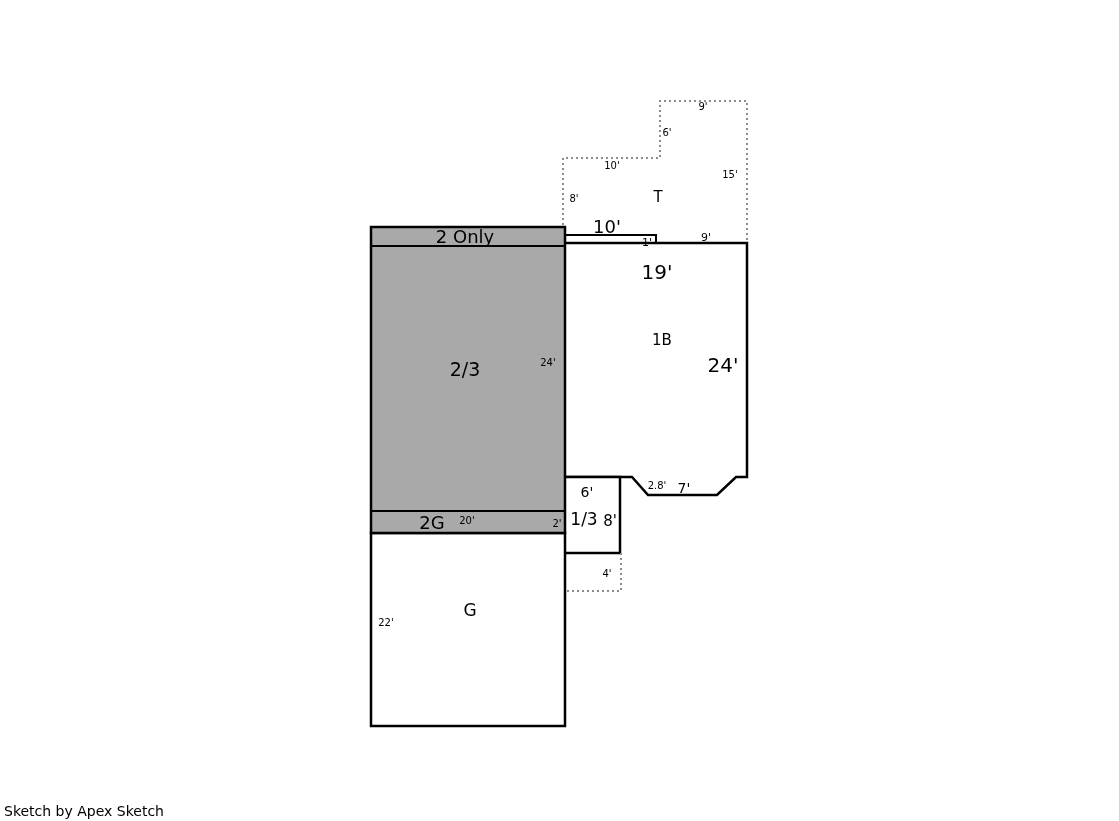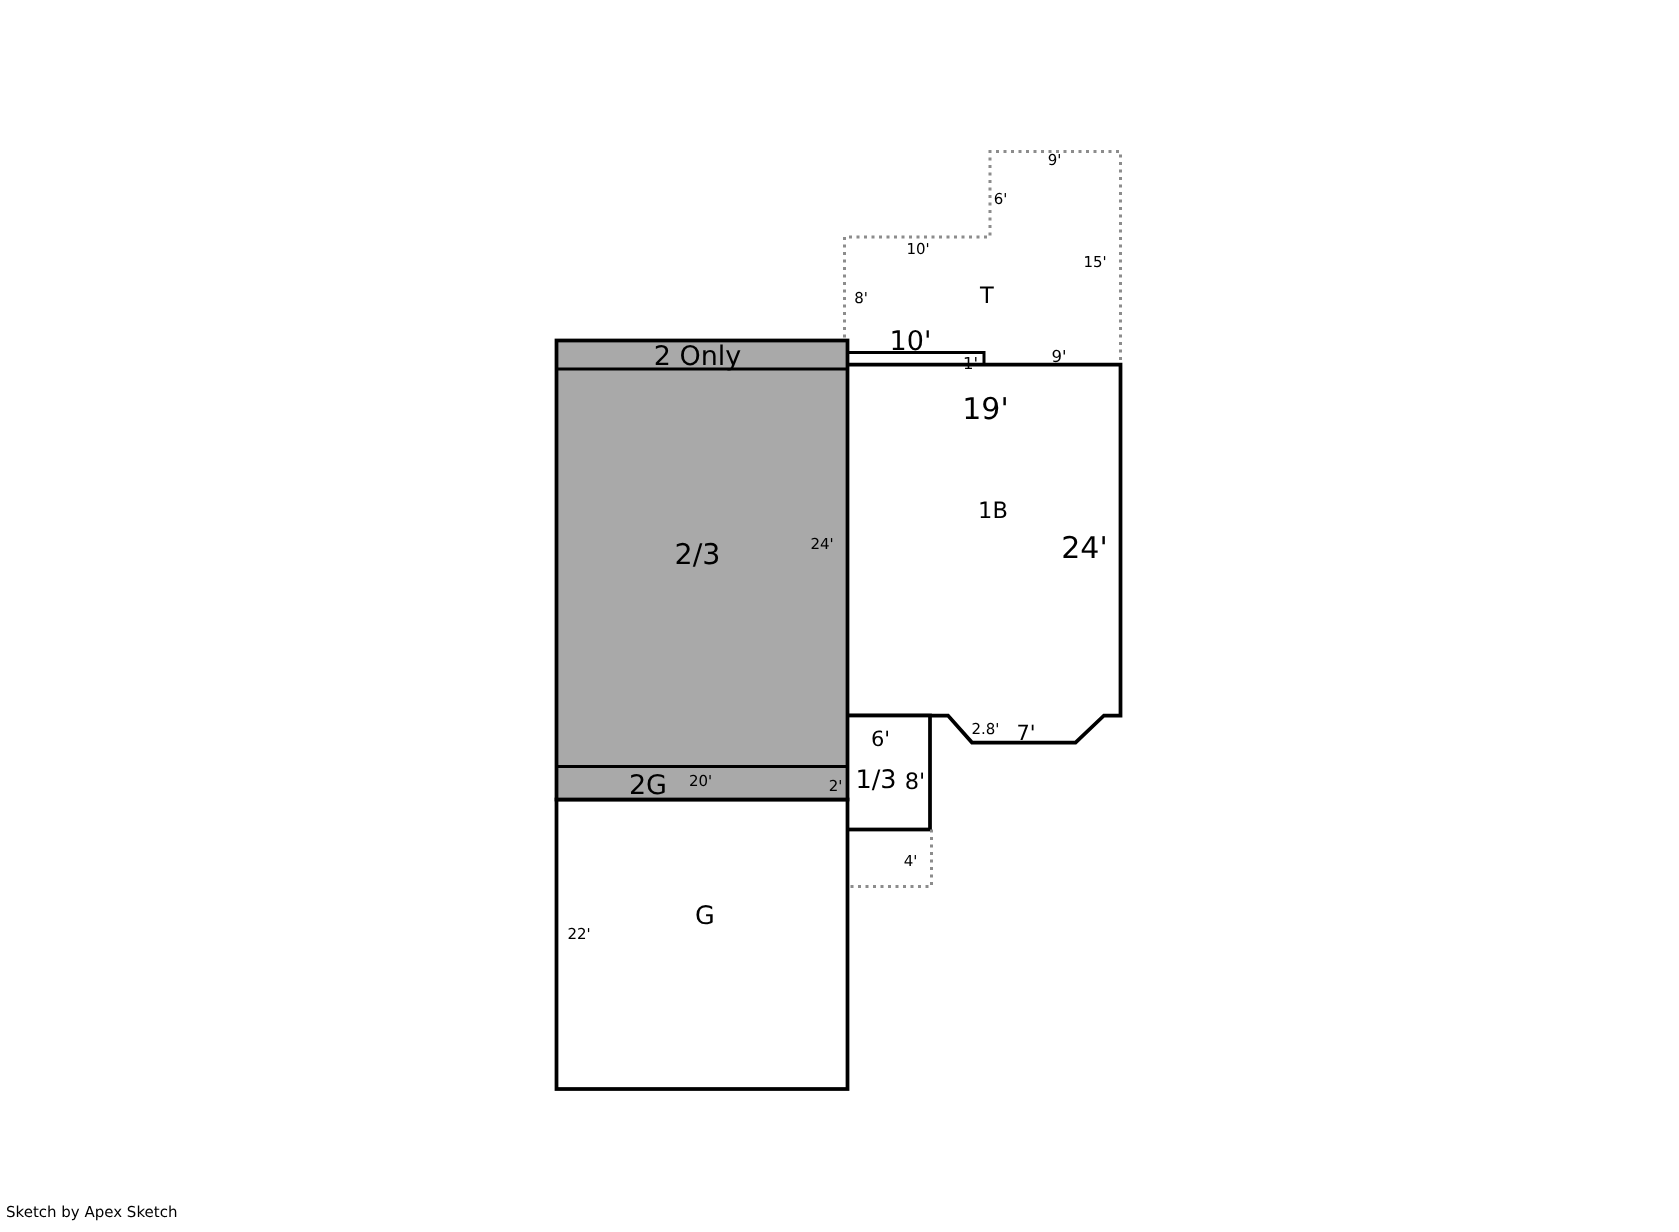--- a/index.html
+++ b/index.html
@@ -29,21 +29,21 @@
   .dim-md { font-size: 14px; }
   .dim-lg { font-size: 18px; }
   .dim-xl { font-size: 20px; }
   .area-label-sm { font-size: 15px; }
   .area-label-md { font-size: 17px; }
   .area-label-lg { font-size: 19px; }
   .credit {
     position: absolute;
     left: 4px;
     top: 803px;
-    font-size: 10px;
+    font-size: 14px;
     color: #000000;
     letter-spacing: 0px;
   }
 </style>
 </head>
 <body>
 
 <div class="canvas">
 
   <svg width="1119" height="821" viewBox="0 0 1119 821">

